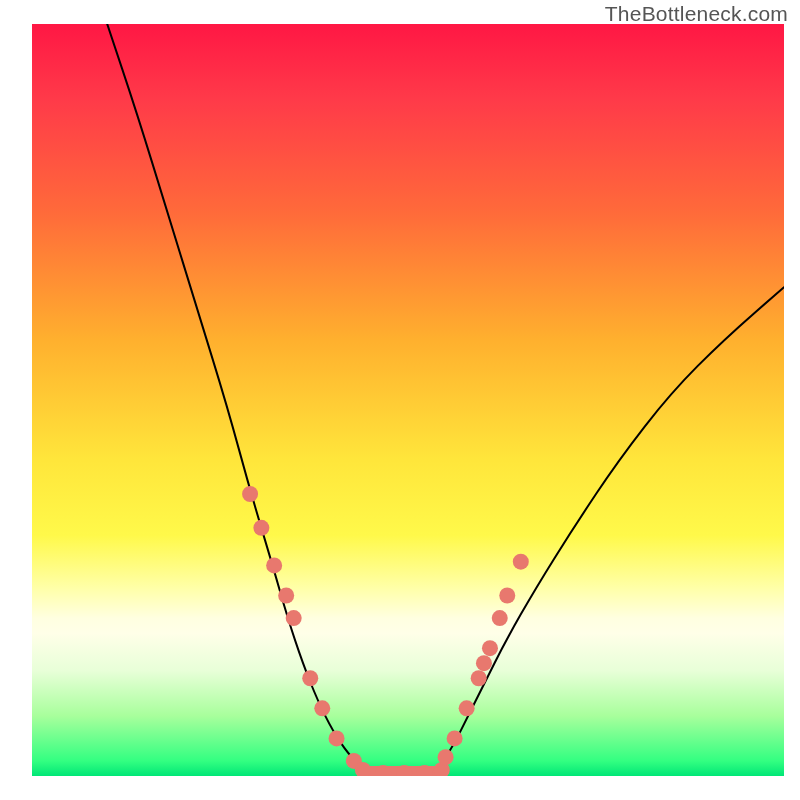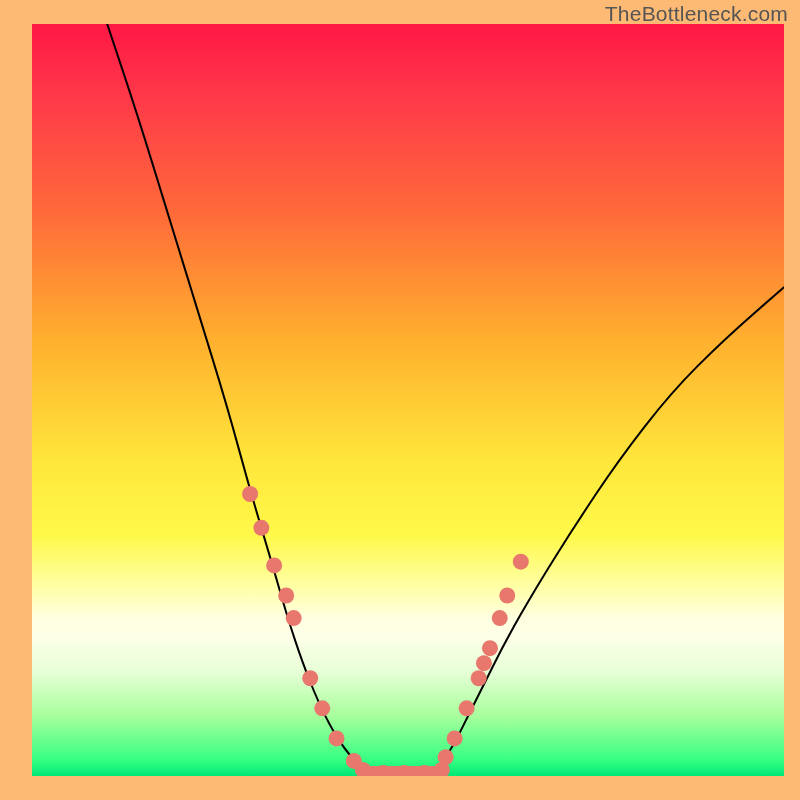--- a/index.html
+++ b/index.html
@@ -8,21 +8,21 @@
     width: 800px;
     height: 800px;
     background: #000;
     font-family: Arial, Helvetica, sans-serif;
     overflow: hidden;
   }
   .frame {
     position: relative;
     width: 800px;
     height: 800px;
-    background: #fdba74;
+    background: #ffffff;
   }
   .plot-area {
     position: absolute;
     left: 32px;
     top: 24px;
     width: 752px;
     height: 752px;
     background: linear-gradient(to bottom,
       #ff1744 0%,
       #ff3a49 10%,

